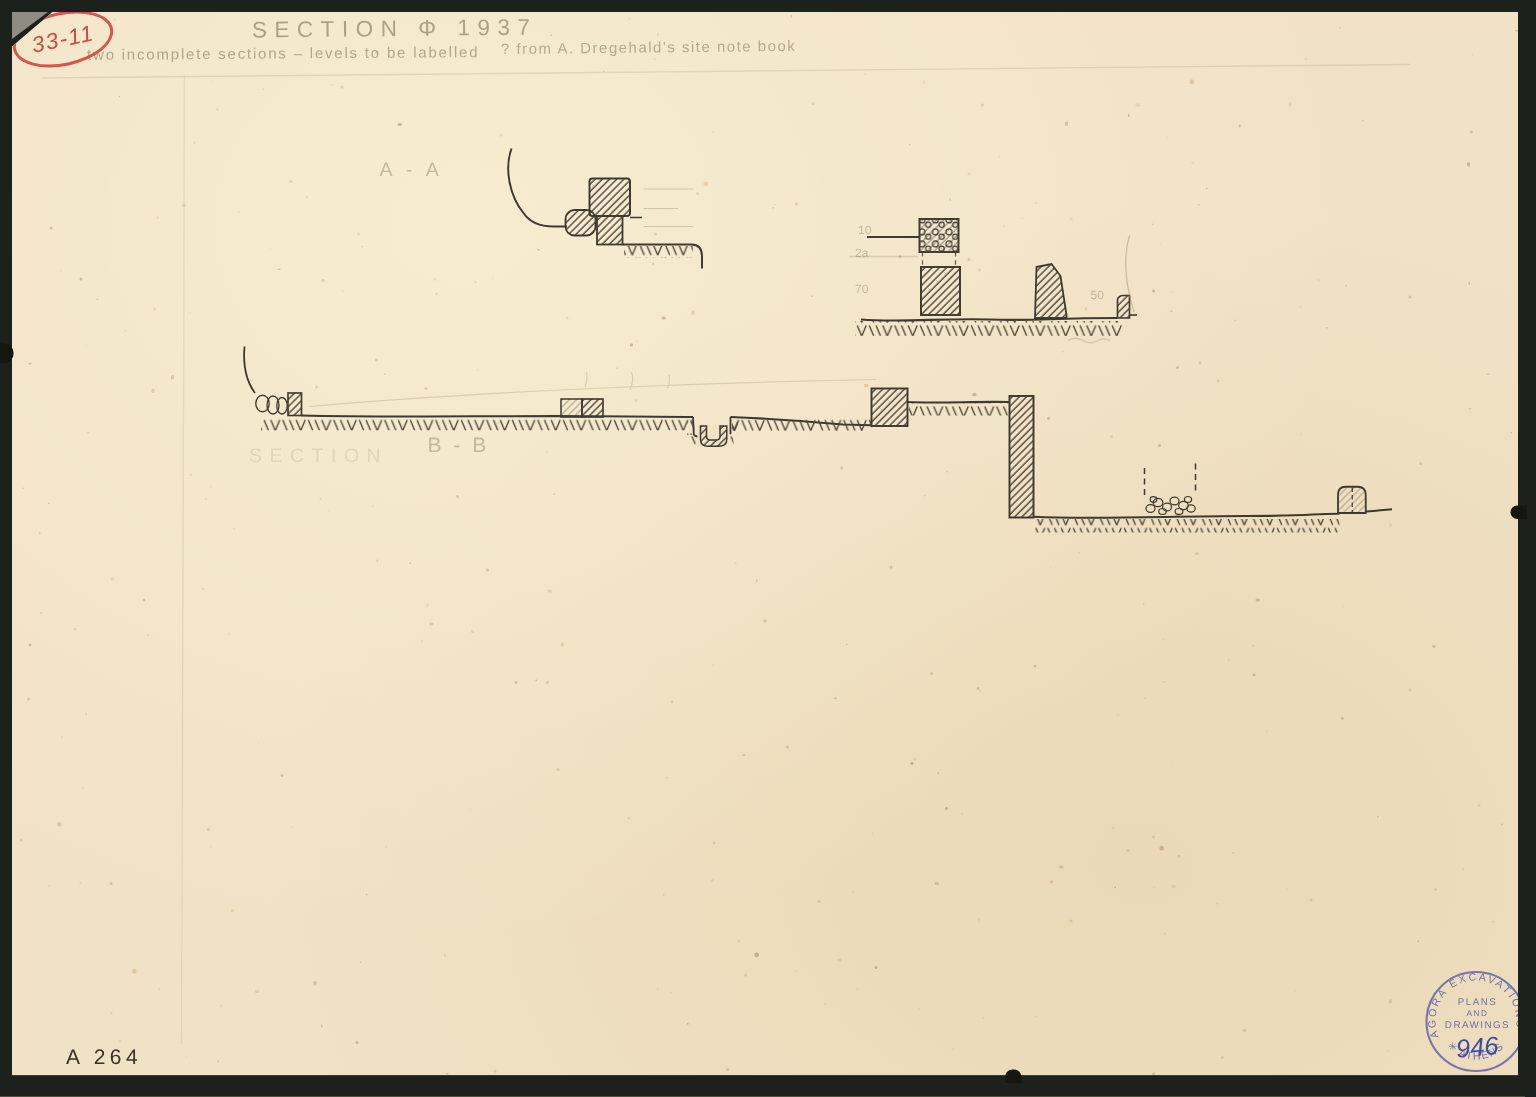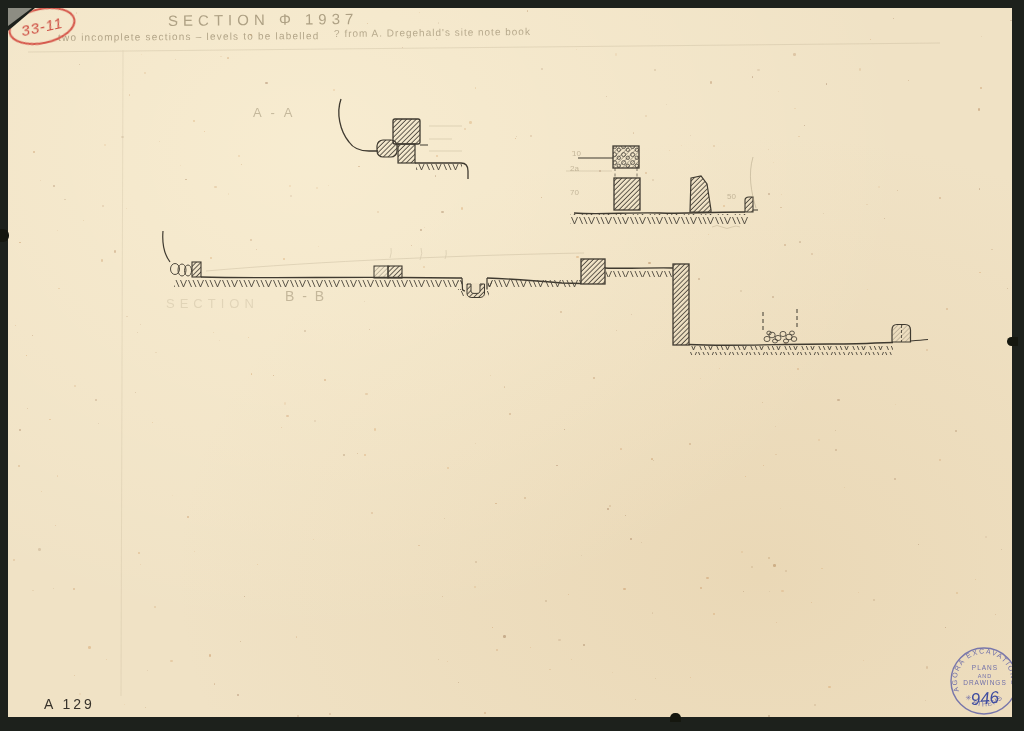--- a/index.html
+++ b/index.html
@@ -450,21 +450,21 @@
       <path d="M910.5,341 C917,340.5 923,340 928,339.5" stroke-width="1.2"></path>
     </g>
   </svg>
 
   <div class="hand pencil" id="title">SECTION Φ 1937</div>
   <div class="hand pencil" id="note-left">two incomplete sections – levels to be labelled</div>
   <div class="hand pencil" id="note-right">? from A. Dregehald's site note book</div>
   <div class="hand pencil" id="label-aa">A - A</div>
   <div class="hand pencil" id="label-bb-faint">SECTION</div>
   <div class="hand pencil" id="label-bb">B - B</div>
-  <div class="hand" id="inv-number">A 129</div>
+  <div class="hand" id="inv-number">A 264</div>
 
   <div id="red-oval">
     <span>33-11</span>
   </div>
 
   <svg id="stamp" width="130" height="130" viewBox="0 0 130 130">
     <defs>
       <path id="arcTop" d="M 41,77 A 27,27 0 1 1 89,77" fill="none"></path>
       <path id="arcBottom" d="M 44,79 A 25,25 0 0 0 86,79" fill="none"></path>
     </defs>

